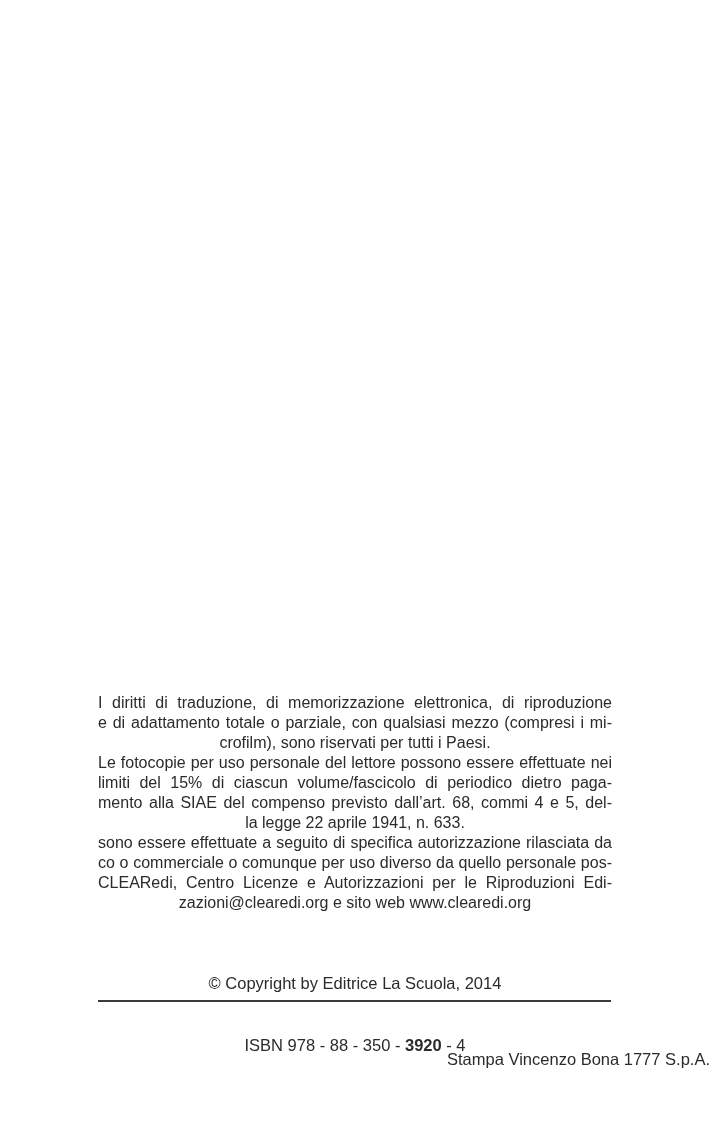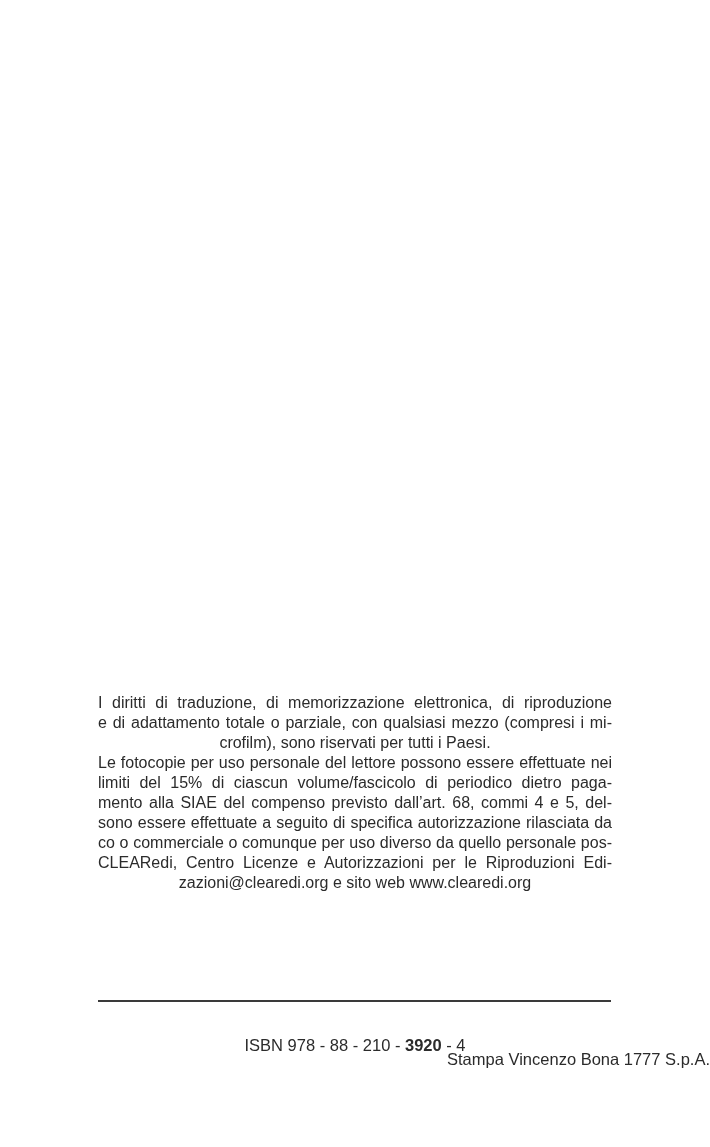--- a/index.html
+++ b/index.html
@@ -63,26 +63,28 @@
 
 <div class="page">
 
   <div class="legal-text">
       <div class="line justify">I diritti di traduzione, di memorizzazione elettronica, di riproduzione</div>
       <div class="line justify">e di adattamento totale o parziale, con qualsiasi mezzo (compresi i mi-</div>
       <div class="line plain">crofilm), sono riservati per tutti i Paesi.</div>
       <div class="line justify">Le fotocopie per uso personale del lettore possono essere effettuate nei</div>
       <div class="line justify">limiti del 15% di ciascun volume/fascicolo di periodico dietro paga-</div>
       <div class="line justify">mento alla SIAE del compenso previsto dall’art. 68, commi 4 e 5, del-</div>
+      <div class="line plain">la legge 22 aprile 1941, n. 633.</div>
       <div class="line justify">sono essere effettuate a seguito di specifica autorizzazione rilasciata da</div>
       <div class="line justify">co o commerciale o comunque per uso diverso da quello personale pos-</div>
       <div class="line justify">CLEARedi, Centro Licenze e Autorizzazioni per le Riproduzioni Edi-</div>
       <div class="line plain">zazioni@clearedi.org e sito web www.clearedi.org</div>
     </div>
 
+  <div class="centered-line copyright-line">© Copyright by Editrice La Scuola, 2014</div>
 
   <div class="rule"></div>
 
   <div class="centered-line printer-line">Stampa Vincenzo Bona 1777 S.p.A.</div>
 
-  <div class="centered-line isbn-line"><span>ISBN 978 - 88 - 210 - </span><span class="bold">3920</span><span> - 4</span></div>
+  <div class="centered-line isbn-line"><span>ISBN 978 - 88 - 350 - </span><span class="bold">3920</span><span> - 4</span></div>
 
 </div>
 
 </body></html>

